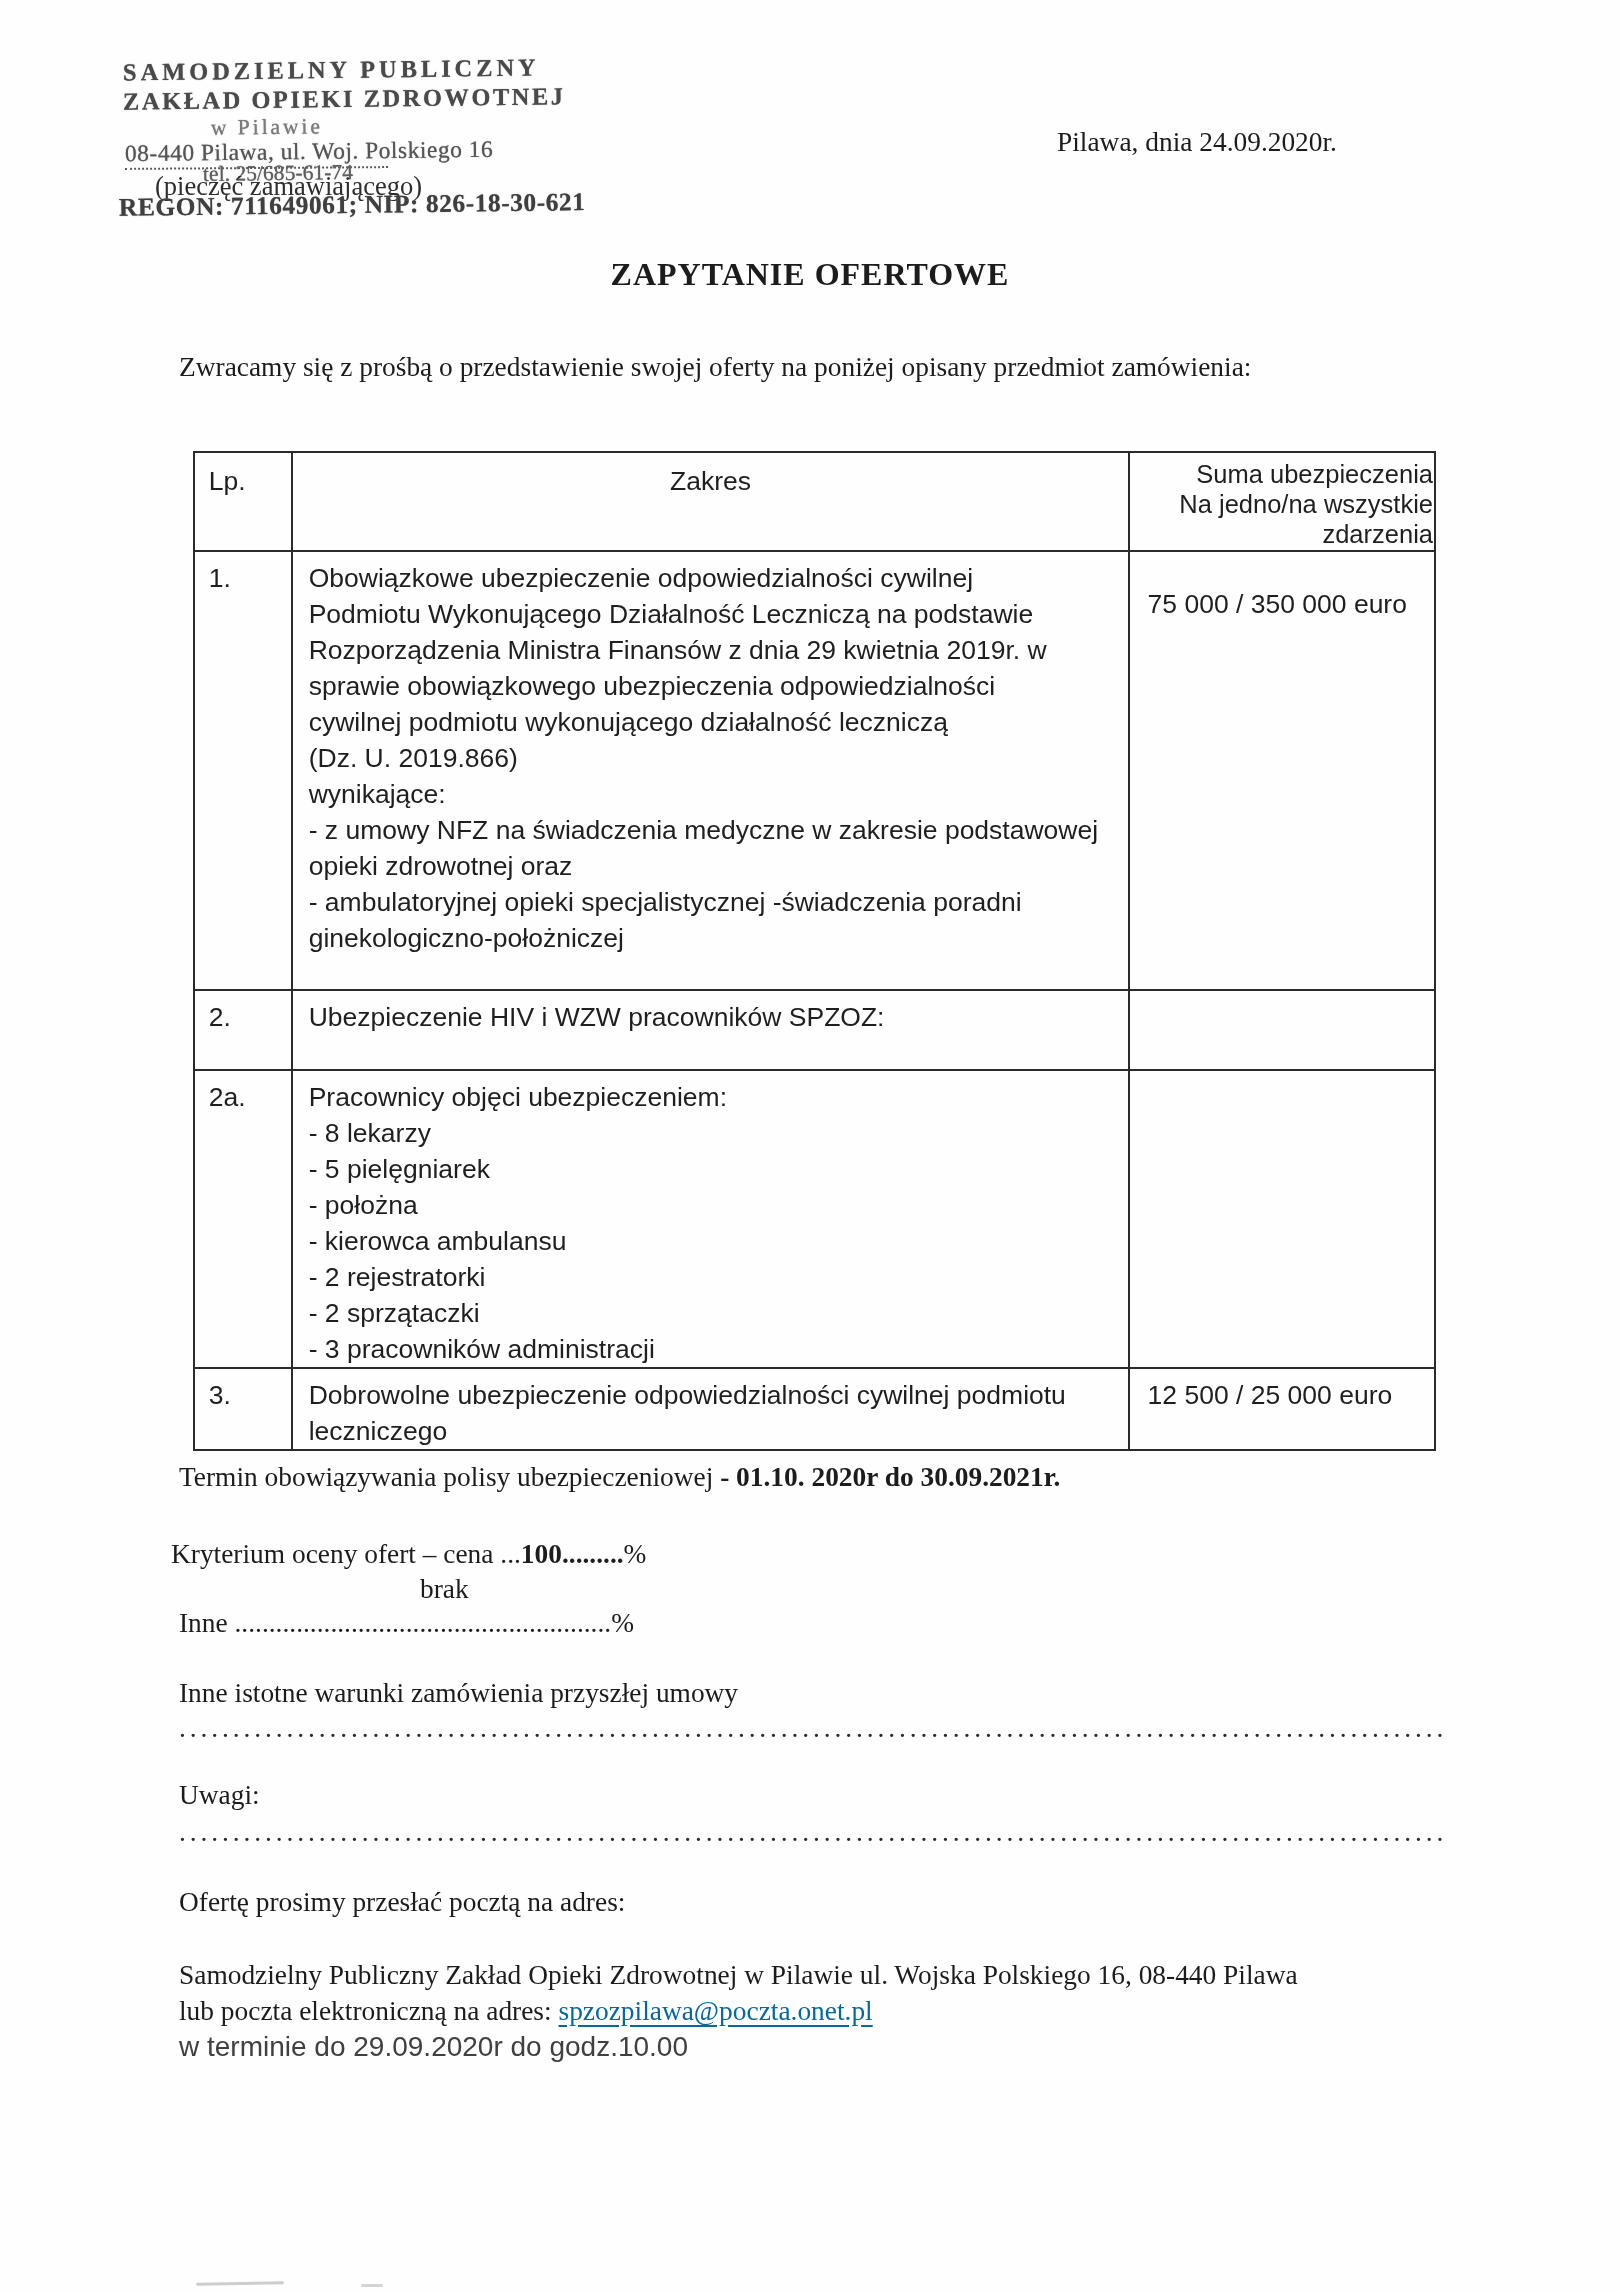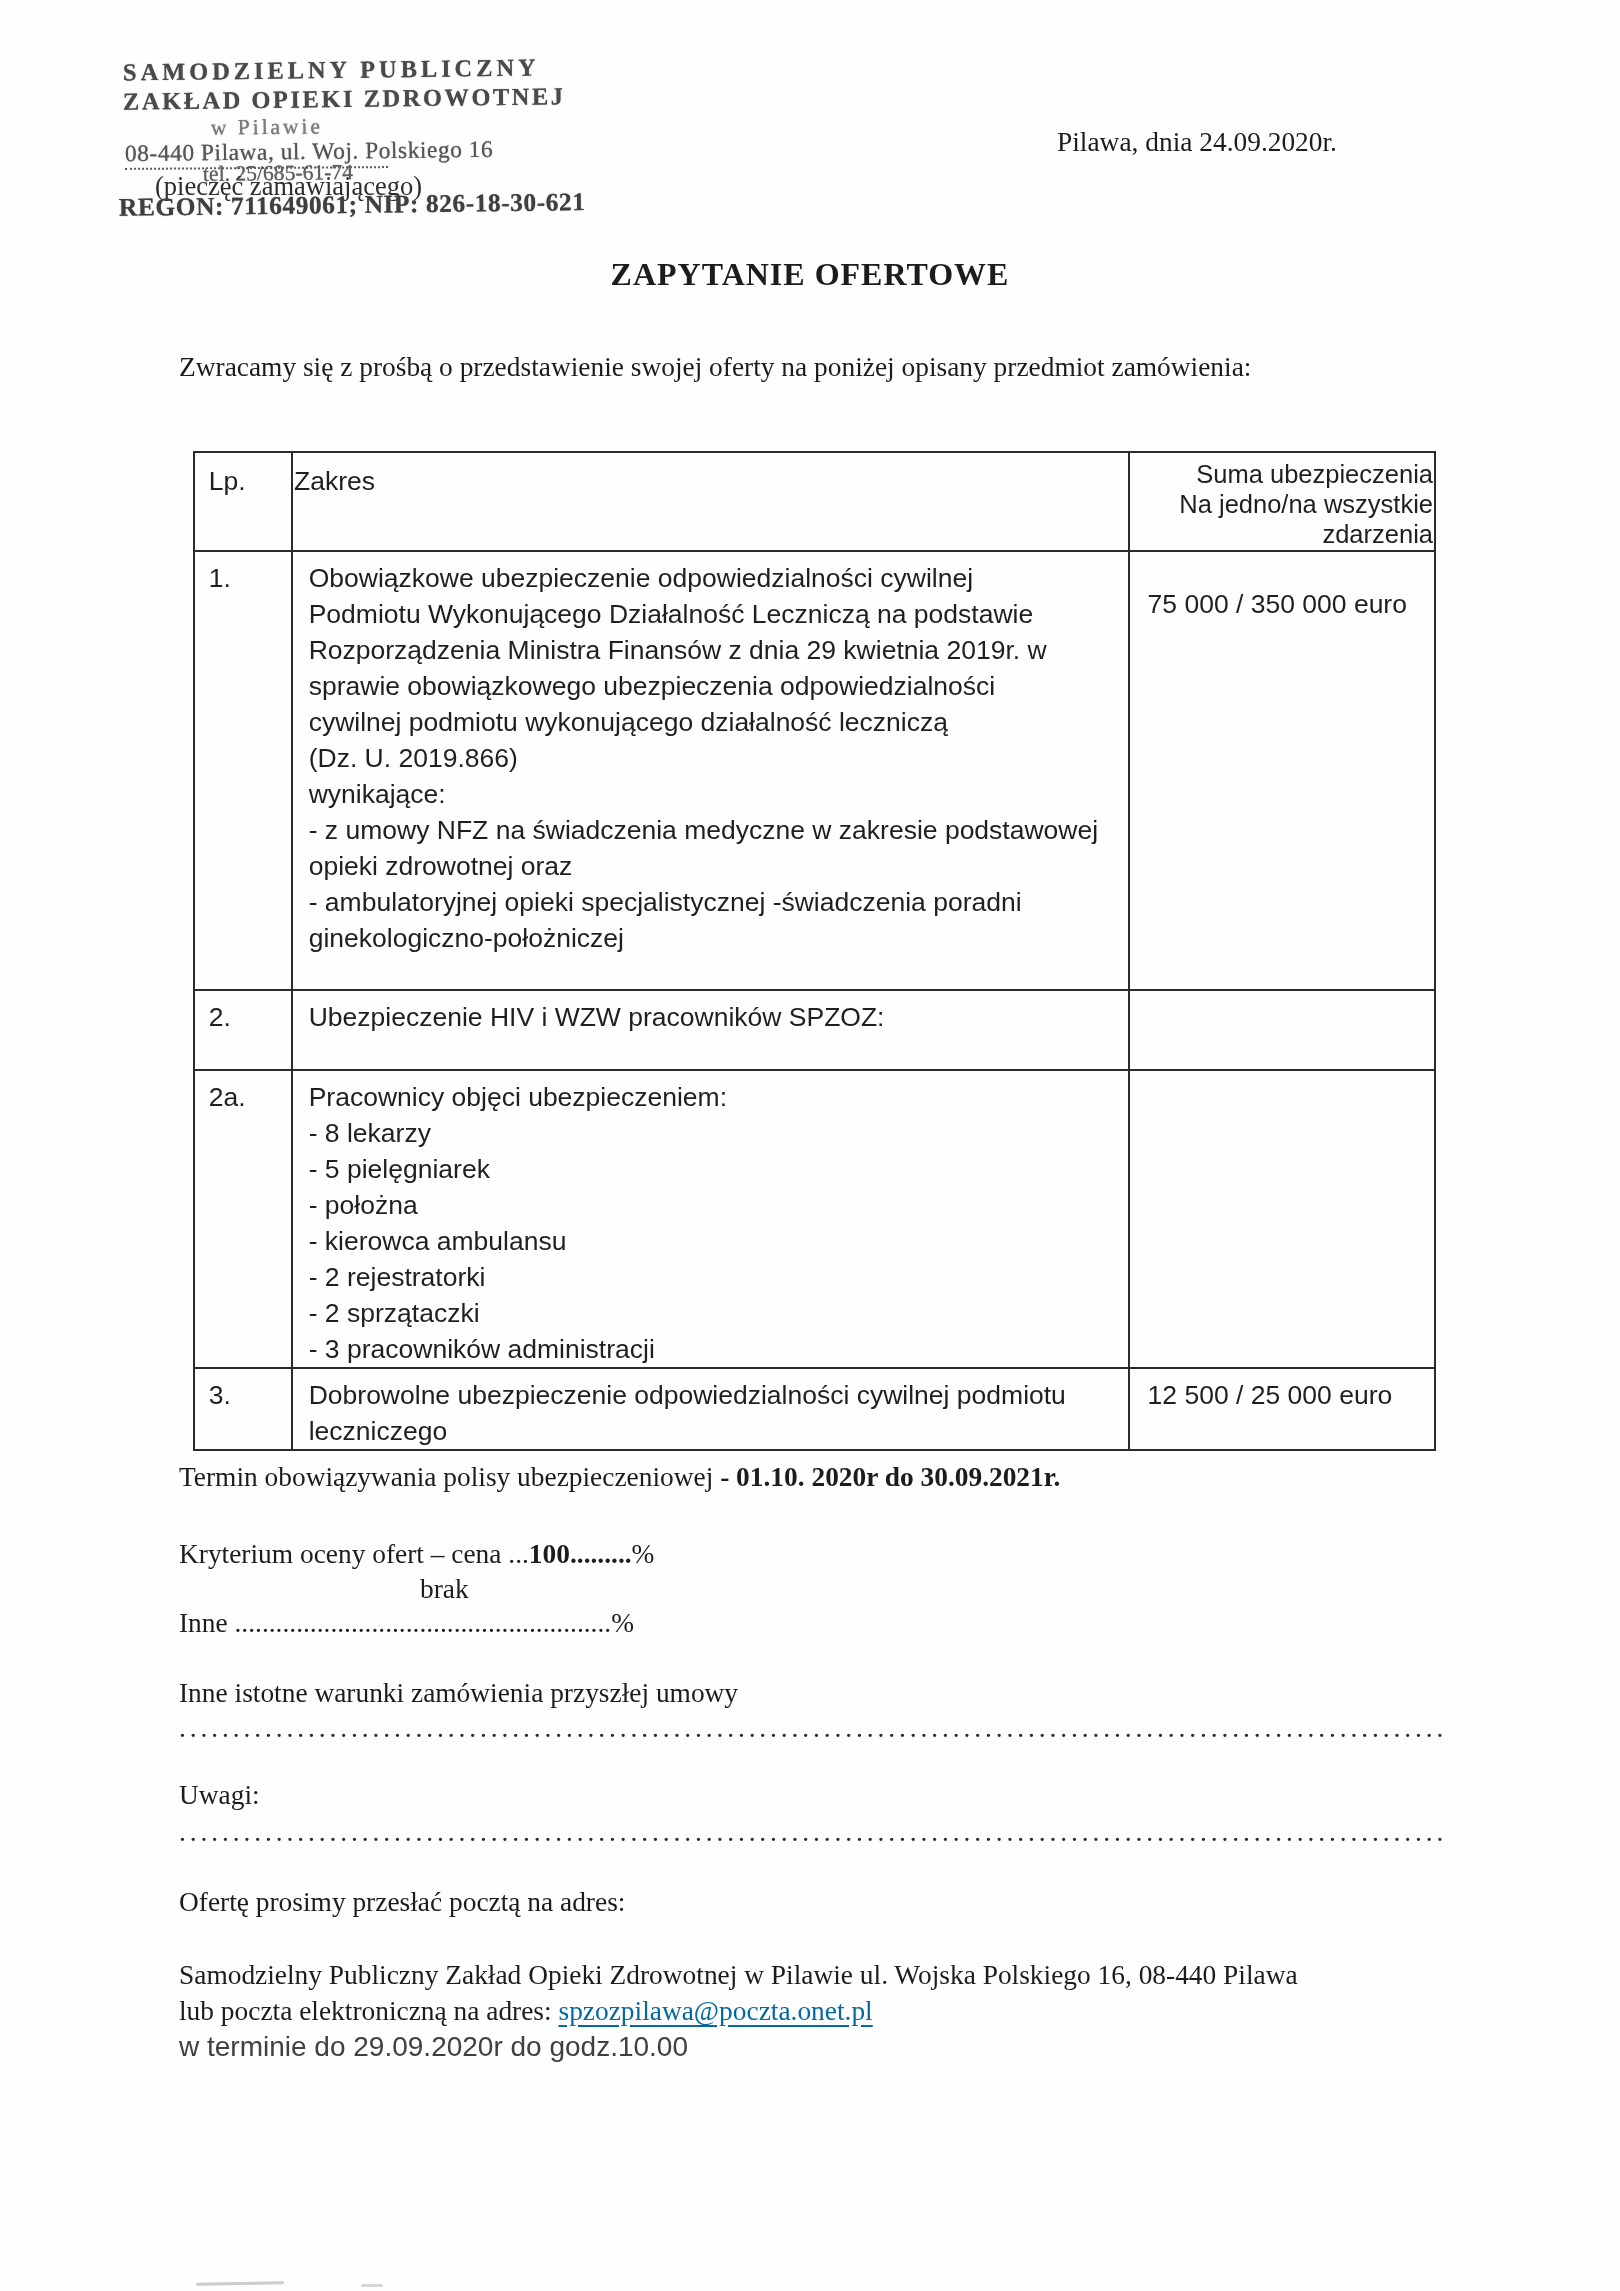--- a/index.html
+++ b/index.html
@@ -32,28 +32,28 @@
   .otable{left:193px;top:451px;width:1241px;border-collapse:collapse;table-layout:fixed;
           font-family:"Liberation Sans", sans-serif;font-size:26.5px;line-height:36px;color:#1f1f1f;}
   .otable td{border:2.9px solid #2b2b2b;vertical-align:top;overflow:hidden;}
   .col-lp{width:98px;}
   .col-zakres{width:837px;}
   .col-suma{width:306px;}
   .cell-lp{padding:7.8px 0 0 13.7px;}
   .cell-zakres{padding:7.8px 9.8px 0 15.7px;white-space:pre-line;}
   .cell-suma{padding:7.8px 5.9px 0 17.6px;white-space:pre-line;}
   .hdr-lp{padding:9.8px 0 0 13.7px;}
-  .hdr-zakres{text-align:left;padding-top:9.8px;vertical-align:top;}
+  .hdr-zakres{text-align:center;padding-top:9.8px;vertical-align:top;}
   .hdr-suma{text-align:right;padding-top:5.9px;font-size:25.5px;line-height:30px;white-space:pre-line;}
   .rh{height:90px;} .r1{height:439px;} .r2{height:80px;} .r2a{height:298px;} .r3{height:69px;}
   .suma-r1{padding-top:34px;}
   
   .bodyline{font-size:27.4px;white-space:nowrap;}
   .termin{left:179px;top:1462px;}
-  .kryterium{left:179px;top:1539px;text-align:center;}
+  .kryterium{left:171px;top:1539px;text-align:center;}
   .brak{left:420px;top:1574px;}
   .inne{left:179px;top:1608px;}
   .inne-istotne{left:179px;top:1678px;}
   .dotline{left:179px;top:1713px;width:1266px;overflow:hidden;font-size:27.4px;letter-spacing:3.9px;white-space:nowrap;color:#2a2a2a;}
   .dotline2{top:1817px;}
   .uwagi{left:179px;top:1780px;}
   .oferte{left:179px;top:1887px;}
   .address{left:179px;top:1960px;}
   .email-line{left:179px;top:1996px;}
   .email{text-decoration:underline;text-underline-offset:4.9px;color:#0369a1;}

